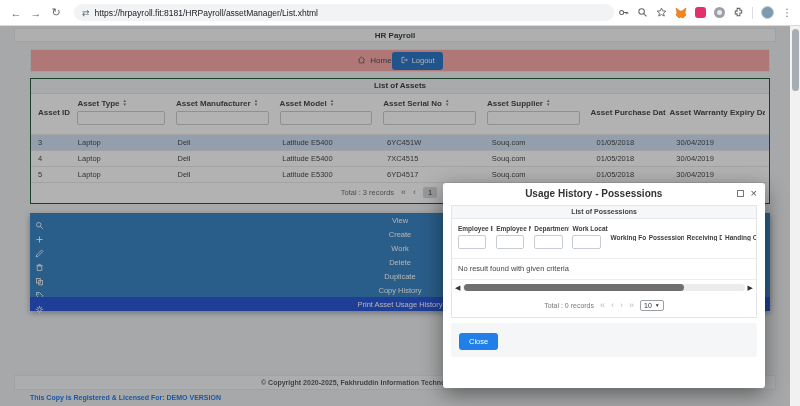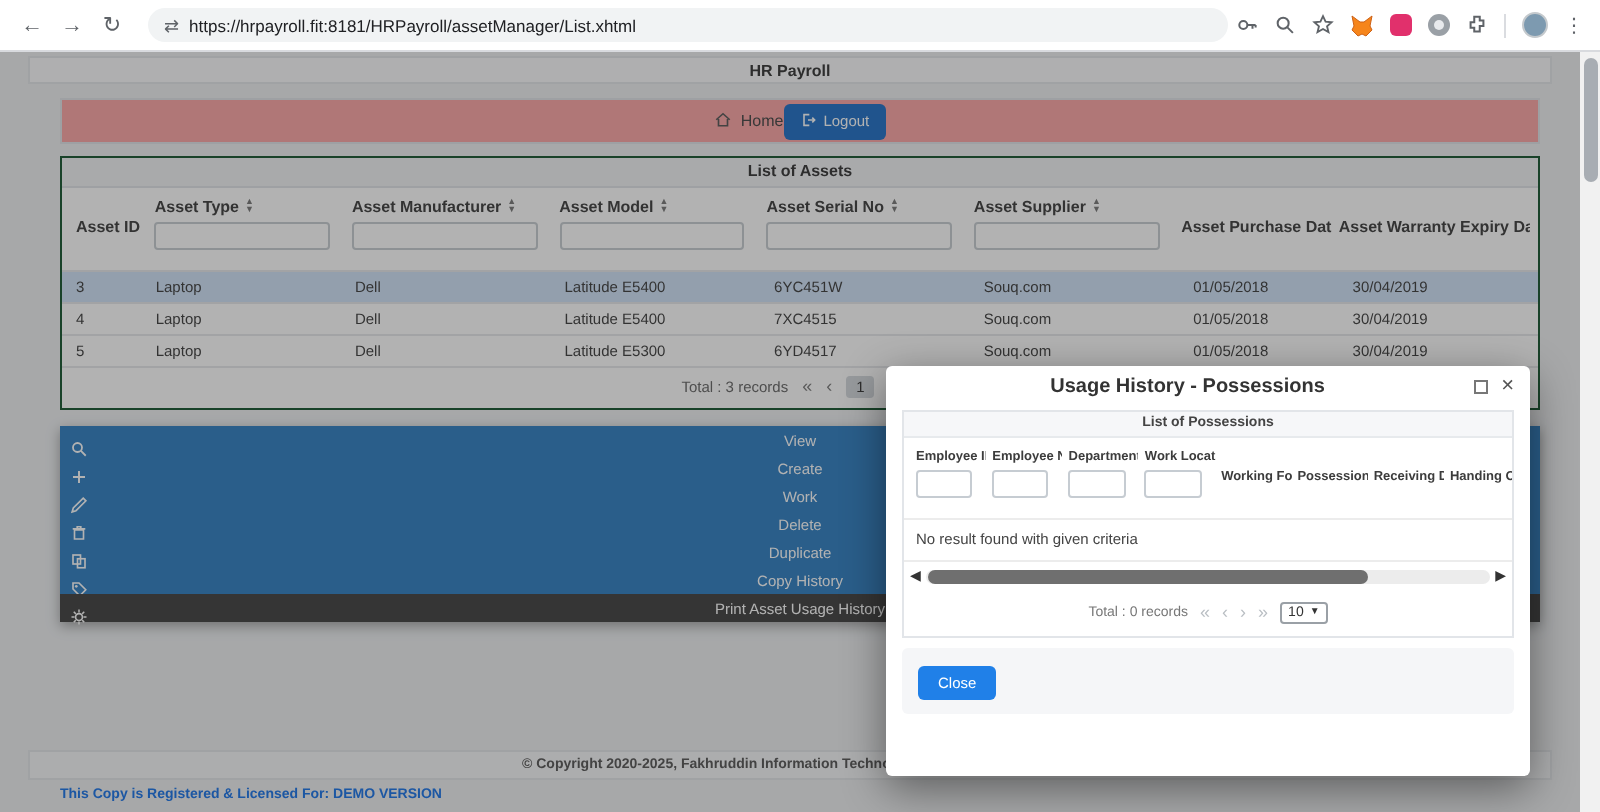--- a/index.html
+++ b/index.html
@@ -49,21 +49,21 @@
   .trow.selected { background:#cfe2f8; }
   .pagebar { height:21px; border-top:1px solid #e6e9ec; display:flex; align-items:center; justify-content:center;
     gap:7px; font-size:7.5px; color:#666; }
   .pg-ic { color:#777; font-size:9px; cursor:pointer; line-height:1; }
   .pg-cur { background:#d4d9de; border-radius:2px; padding:1px 5px; font-size:7.5px; color:#333; cursor:pointer; }
 
   
   .ctx-menu { position:absolute; left:30px; top:187px; width:740px; z-index:10;
     background:#2e7ec2; box-shadow:0 2px 6px rgba(0,0,0,.35); }
   .ctx-item { position:relative; height:14px; display:flex; align-items:center; cursor:pointer; }
-  .ctx-item.active { background:#404040; }
+  .ctx-item.active { background:#1d4ed8; }
   .ctx-item .ci { position:absolute; left:5px; top:2.5px; }
   .ctx-item .cl { width:100%; text-align:center; font-size:7.5px; color:#fff; }
 
   .page-footer { position:absolute; left:14px; top:349px; width:762px; height:15px; background:#f6f7f9;
     border:1px solid #e3e6ea; font-size:7px; font-weight:bold; color:#555; text-align:center; line-height:14px; }
   .license { position:absolute; left:30px; top:368px; font-size:7px; font-weight:bold; color:#1a73e8; }
 
   .mask { position:absolute; inset:0; background:rgba(35,35,35,0.35); z-index:40; }
 
   

